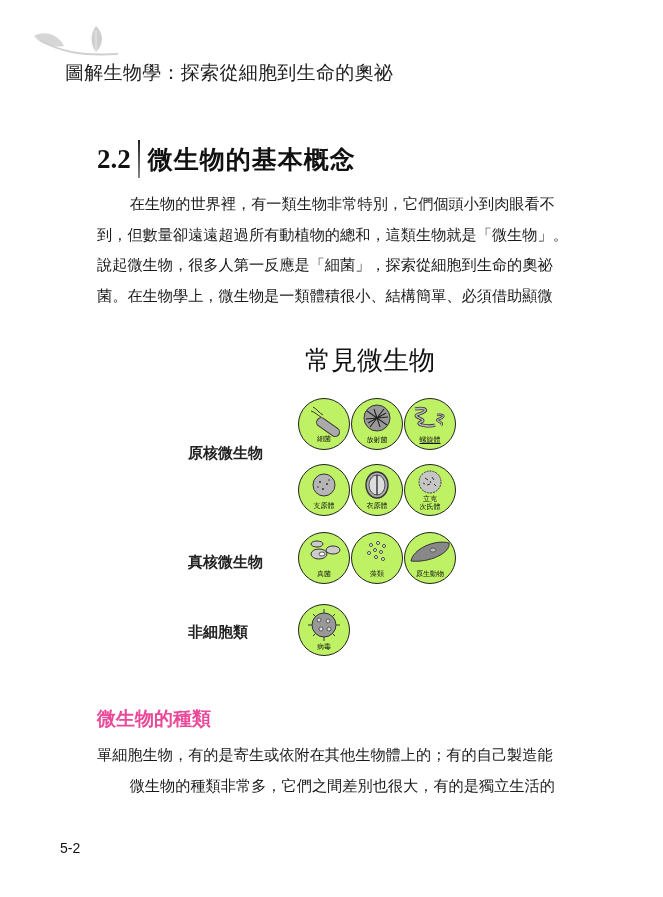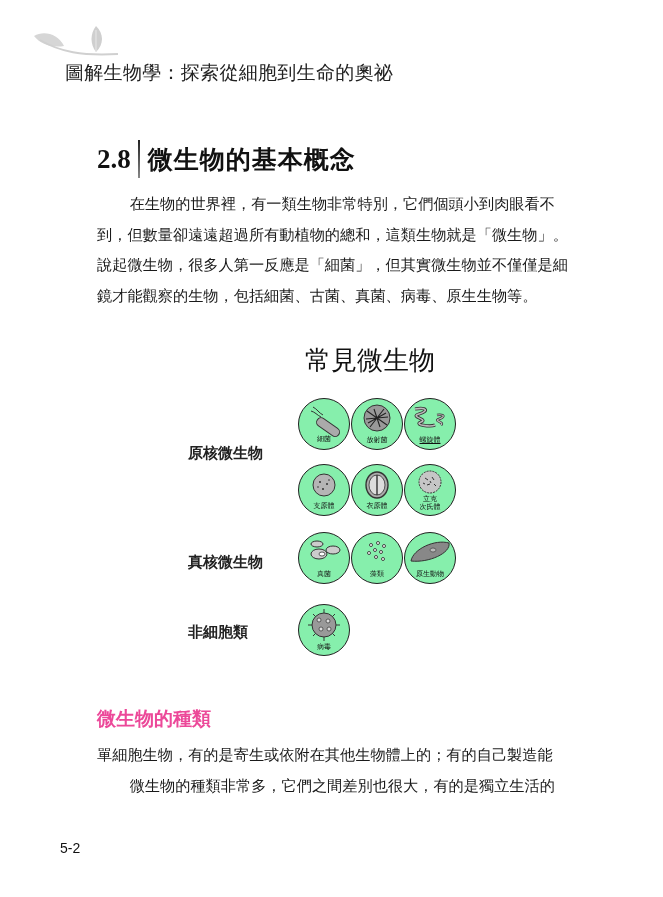--- a/index.html
+++ b/index.html
@@ -9,50 +9,50 @@
   .leaf { left:30px; top:26px; }
   .sec-head { left:97px; top:140px; display:flex; align-items:center; }
   .sec-num { font-family:"Liberation Serif", serif; font-weight:bold; font-size:27px; color:#111; }
   .sec-bar { width:2px; height:38px; background:linear-gradient(#222,#888); margin:0 8px 0 7px; }
   .sec-title { font-family:"DejaVu Serif", serif; font-weight:bold; font-size:25px; color:#111; letter-spacing:1px; }
   .para { left:97px; width:468px; font-family:"DejaVu Serif", serif; font-size:15.2px; line-height:30.5px; color:#1a1a1a; text-align:justify; }
   .para p { margin:0; text-indent:2.15em; }
   .para p.line { text-indent:0; white-space:nowrap; }
   .fig-title { left:0; width:740px; top:343px; text-align:center; font-family:"DejaVu Sans", sans-serif; font-size:26px; color:#111; }
   .cat-label { font-family:"DejaVu Sans", sans-serif; font-weight:bold; font-size:15px; color:#222; }
-  .circ { width:50px; height:50px; border:1.6px solid #222; border-radius:50%; background:#86efac; }
+  .circ { width:50px; height:50px; border:1.6px solid #222; border-radius:50%; background:#bef264; }
   .circ svg { position:absolute; left:0; top:0; }
   .clabel { position:absolute; left:0; width:50px; text-align:center; font-family:"DejaVu Sans", sans-serif; font-size:7px; color:#111; line-height:8px; }
   .sub-head { left:97px; top:706px; font-family:"DejaVu Sans", sans-serif; font-weight:bold; font-size:19px; color:#ec4899; }
   .page-num { left:60px; top:840px; font-family:"Liberation Sans", sans-serif; font-size:14px; color:#111; }
 </style>
 </head>
 <body>
 
 <div class="abs leaf">
   <svg width="90" height="34" viewBox="0 0 90 34">
     <path d="M4 10 C14 4, 28 8, 34 20 C22 22, 10 18, 4 10 Z" fill="#d6d6d6"></path>
     <path d="M66 0 C74 8, 74 18, 66 26 C60 18, 60 8, 66 0 Z" fill="#cfcfcf"></path>
     <path d="M10 14 C30 26, 52 30, 88 28" stroke="#d0d0d0" stroke-width="2" fill="none"></path>
     <path d="M66 4 L66 26" stroke="#e8e8e8" stroke-width="1"></path>
   </svg>
 </div>
 <div class="abs running-title">圖解生物學：探索從細胞到生命的奧祕</div>
 
 <div class="abs sec-head">
-  <span class="sec-num">2.8</span>
+  <span class="sec-num">2.2</span>
   <span class="sec-bar"></span>
   <span class="sec-title">微生物的基本概念</span>
 </div>
 
 <div class="abs para" style="top:189px;">
   <p class="line" style="text-indent:2.15em;">在生物的世界裡，有一類生物非常特別，它們個頭小到肉眼看不</p>
   <p class="line">到，但數量卻遠遠超過所有動植物的總和，這類生物就是「微生物」。</p>
-  <p class="line">說起微生物，很多人第一反應是「細菌」，但其實微生物並不僅僅是細</p>
-  <p class="line">鏡才能觀察的生物，包括細菌、古菌、真菌、病毒、原生生物等。</p>
+  <p class="line">說起微生物，很多人第一反應是「細菌」，探索從細胞到生命的奧祕</p>
+  <p class="line">菌。在生物學上，微生物是一類體積很小、結構簡單、必須借助顯微</p>
 </div>
 
 <div class="abs fig-title">常見微生物</div>
 
 <div class="abs cat-label" style="left:188px; top:444px;">原核微生物</div>
 <div class="abs cat-label" style="left:188px; top:553px;">真核微生物</div>
 <div class="abs cat-label" style="left:188px; top:623px;">非細胞類</div>
 
 <div class="abs circ" style="left:298px; top:398px;">
   <svg width="50" height="50" viewBox="0 0 50 50">

